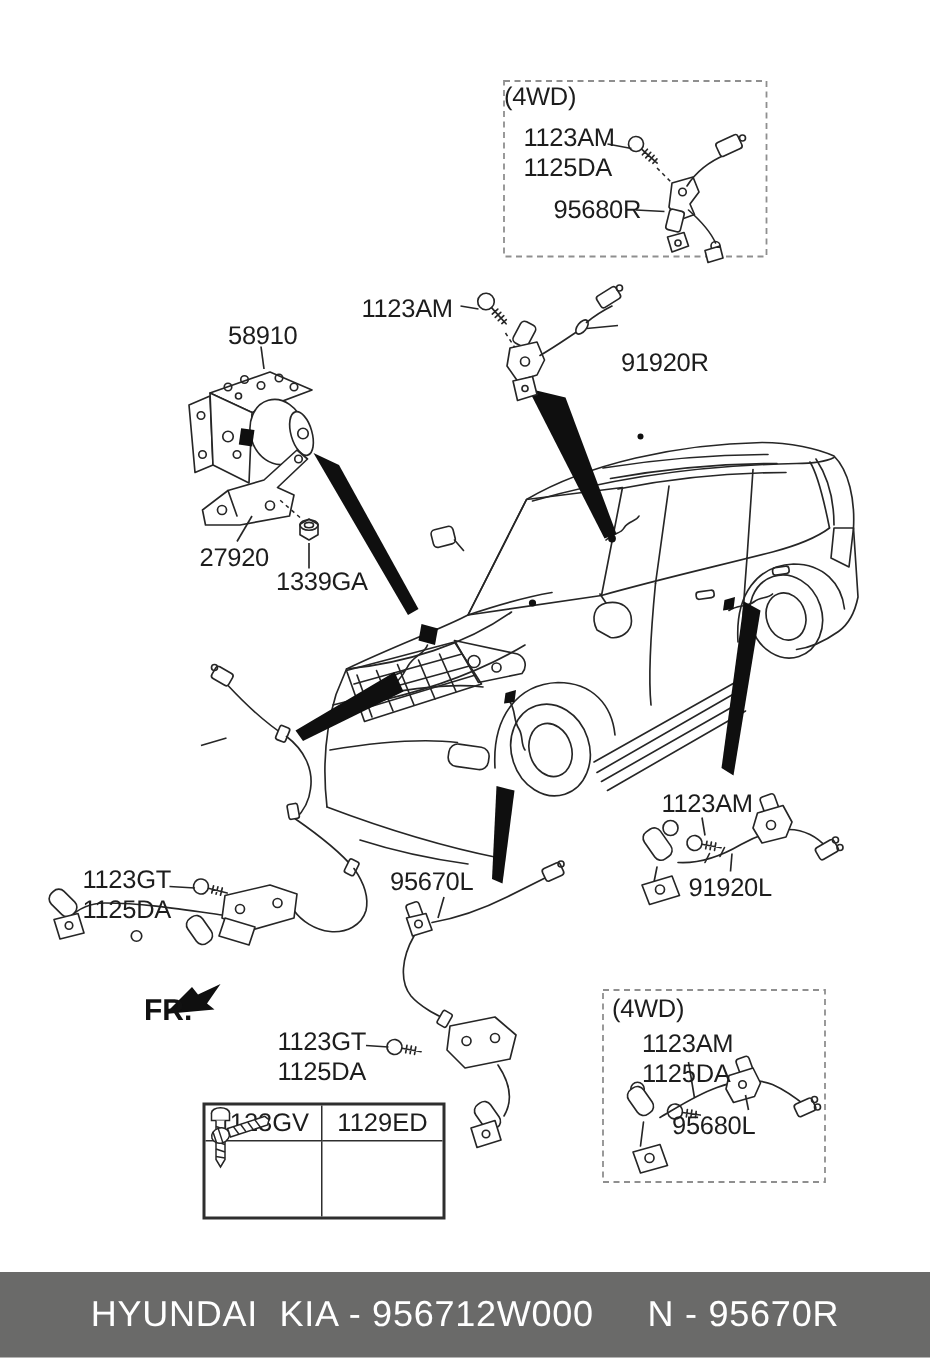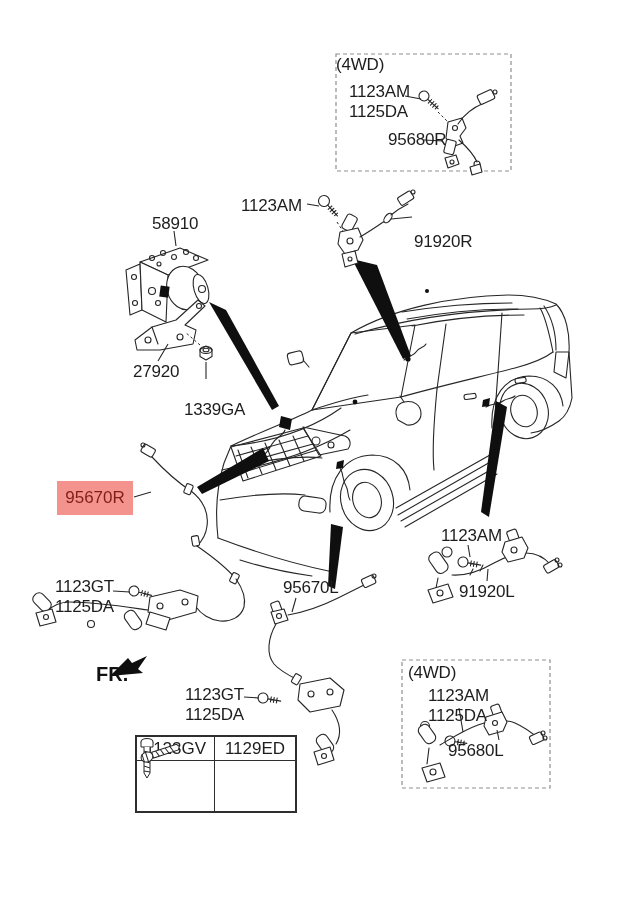--- a/index.html
+++ b/index.html
@@ -301,37 +301,36 @@
     <path d="M459,708 L463,732"></path>
     <path d="M499,740 L497,730"></path>
   </g>
 
   <polygon class="dark" points="110,676 128,658 132,663 147,656 138,669 143,673"></polygon>
 </svg>
 
 <div class="lbl" style="left:336px;top:55px;">(4WD)</div>
 <div class="lbl" style="left:349px;top:82px;">1123AM</div>
 <div class="lbl" style="left:349px;top:102px;">1125DA</div>
-<div class="lbl" style="left:369px;top:130px;margin-left:19px;">95680R</div>
+<div class="lbl" style="left:369px;top:130px;">95680R</div>
 
 <div class="lbl" style="left:241px;top:196px;">1123AM</div>
 <div class="lbl" style="left:414px;top:206px;margin-top:26px;">91920R</div>
 
 <div class="lbl" style="left:152px;top:214px;text-align:right;">58910</div>
 <div class="lbl" style="left:133px;top:362px;">27920</div>
-<div class="lbl" style="left:184px;top:400px;">1339GA</div>
-
-<div class="hl-label">95670R</div>
+<div class="lbl" style="left:184px;top:378px;">1339GA</div>
+
 
 <div class="lbl" style="left:55px;top:577px;">1123GT</div>
 <div class="lbl" style="left:55px;top:597px;">1125DA</div>
 
 <div class="fr-label">FR.</div>
 
-<div class="lbl" style="left:283px;top:578px;">95670L</div>
+<div class="lbl" style="left:260px;top:578px;">95670L</div>
 <div class="lbl" style="left:185px;top:685px;">1123GT</div>
 <div class="lbl" style="left:185px;top:705px;">1125DA</div>
 
 <div class="lbl" style="left:441px;top:526px;">1123AM</div>
 <div class="lbl" style="left:459px;top:582px;">91920L</div>
 
 <div class="lbl" style="left:408px;top:663px;">(4WD)</div>
 <div class="lbl" style="left:428px;top:686px;">1123AM</div>
 <div class="lbl" style="left:428px;top:706px;">1125DA</div>
 <div class="lbl" style="left:448px;top:741px;">95680L</div>
@@ -352,14 +351,17 @@
       <g transform="translate(10,20) rotate(-18)">
         <ellipse cx="0" cy="0" rx="6" ry="5" style="stroke:#262626;fill:#fff"></ellipse>
         <path d="M-4,-4 L-4,4 M0,-5 L0,5" style="stroke:#262626"></path>
         <path d="M6,-3 L32,-3 L34,0 L32,3 L6,3 Z" style="stroke:#262626;fill:#fff"></path>
         <path d="M10,-3 L12,3 M15,-3 L17,3 M20,-3 L22,3 M25,-3 L27,3" style="stroke:#262626"></path>
       </g>
     </svg>
   </div>
 </div>
 
-
+<div class="footer">
+  <span>HYUNDAI  KIA - 956712W000     N - 95670R</span>
 </div>
 
+</div>
+
 </body></html>

